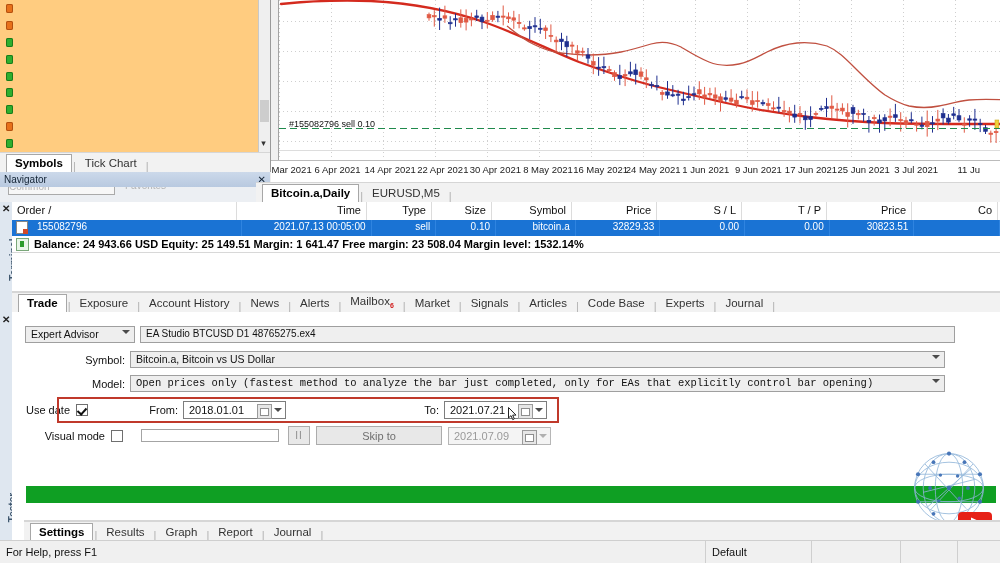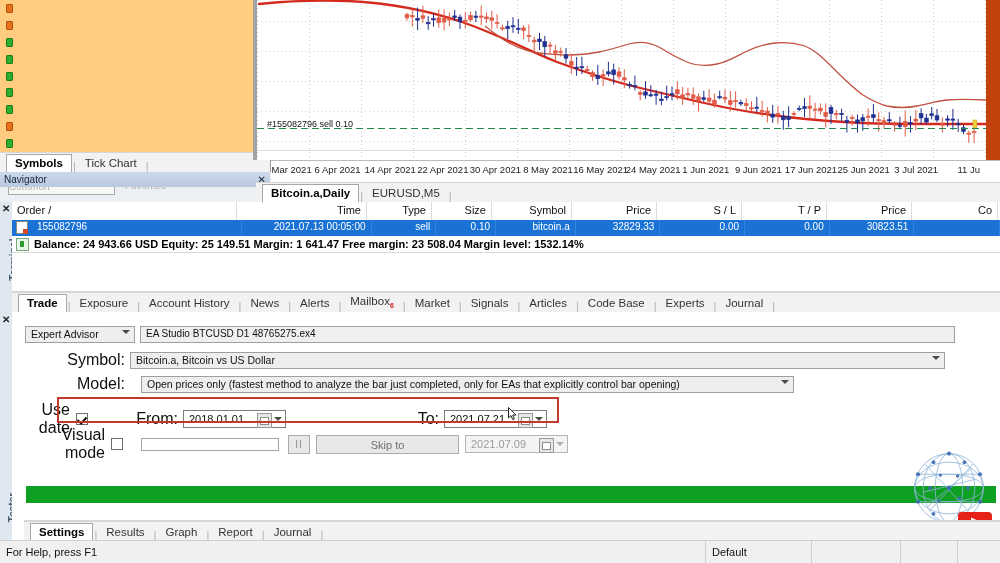--- a/index.html
+++ b/index.html
@@ -42,21 +42,21 @@
   .nav{position:absolute;left:0;top:172px;width:270px;height:30px;background:#eceff3;}
   .nav-title{display:flex;align-items:center;height:15px;background:linear-gradient(#ccd9ea,#b8c9e0);padding:0 4px;box-sizing:border-box;}
   .nav-title span{font-size:10px;font-weight:normal;color:#123;}
   .nav-x{margin-left:auto;font-size:11px;font-weight:bold;color:#222;cursor:pointer;}
   .nav-tabs{height:15px;background:#eceff3;position:relative;overflow:hidden;}
   .nav-tab-ghost{position:absolute;top:-8px;left:8px;width:105px;height:14px;border:1px solid #aaa;background:#f7f7f7;}
   .nav-tab-ghost2{position:absolute;top:-8px;left:125px;width:70px;height:14px;}
   .ghost-txt{font-size:10px;color:#b4b4b4;}
 
   
-  .chart{position:absolute;left:253px;top:0;right:0;height:160px;background:#c2410c;border-left:4px solid #a3a3a3;overflow:hidden;}
+  .chart{position:absolute;left:278px;top:0;right:0;height:160px;background:#c2410c;border-left:1px solid #a3a3a3;overflow:hidden;}
   .chart svg{display:block;}
   .chart-xaxis{position:absolute;left:271px;top:160px;right:0;height:22px;background:#fff;border-top:1px solid #bbb;overflow:hidden;}
   .xlab{position:absolute;top:3px;font-size:9.5px;color:#222;white-space:nowrap;transform:translateX(-50%);}
   .chart-tabs{position:absolute;left:256px;top:182px;right:0;height:20px;background:#f2f2f2;}
   .ordlabel{position:absolute;font-size:9px;color:#111;white-space:nowrap;}
 
   
   .term{position:absolute;left:0;top:202px;right:0;height:110px;background:#fff;}
   .term-side{position:absolute;left:0;top:0;width:12px;height:110px;background:#dfe7f0;}
   .term-x{position:absolute;left:2px;top:1px;font-size:10px;font-weight:bold;color:#222;cursor:pointer;}
@@ -81,21 +81,21 @@
 
   
   .tester{position:absolute;left:0;top:312px;right:0;bottom:22px;background:#fff;}
   .tester-side{position:absolute;left:0;top:0;width:12px;bottom:0;background:#dfe7f0;}
   .tester-x{position:absolute;left:2px;top:2px;font-size:10px;font-weight:bold;color:#222;cursor:pointer;}
   .tester-vert{position:absolute;left:-10px;bottom:28px;width:44px;font-size:10px;color:#40586f;font-weight:bold;
     transform:rotate(-90deg);text-align:center;}
   .t-body{position:absolute;left:12px;top:0;right:0;bottom:0;background:#fff;}
 
   .frm-row{display:flex;align-items:center;position:absolute;left:0;right:0;}
-  .lbl{font-size:16px;color:#111;text-align:right;}
+  .lbl{font-size:11px;color:#111;text-align:right;}
   .combo{background:#eeeeee;border:1px solid #9f9f9f;height:17px;box-sizing:border-box;position:relative;
     font-size:10.5px;color:#111;padding:1px 16px 6px 5px;white-space:nowrap;overflow:hidden;}
   .combo .arr{position:absolute;right:4px;top:3px;width:0;height:0;border-left:4px solid transparent;border-right:4px solid transparent;border-top:4px solid #4a4a4a;}
   .field{background:#efefef;border:1px solid #9f9f9f;height:17px;box-sizing:border-box;font-size:10px;color:#111;padding:1px 5px 0 5px;white-space:nowrap;overflow:hidden;}
   .datebox{position:relative;background:#fff;border:1px solid #7d7d7d;height:18px;box-sizing:border-box;
     font-size:11px;color:#111;padding:2px 34px 0 5px;white-space:nowrap;}
   .datebox.dis{background:#f4f4f4;color:#9a9a9a;border-color:#b6b6b6;}
   .dt-btn{position:absolute;right:13px;top:2px;width:13px;height:13px;background:#e6e6e6;border:1px solid #9a9a9a;}
   .dt-btn::after{content:"";position:absolute;left:2px;top:3px;right:2px;bottom:2px;border:1px solid #8e8e8e;background:#fff;}
   .dt-arr{position:absolute;right:3px;top:6px;width:0;height:0;border-left:4px solid transparent;border-right:4px solid transparent;border-top:4px solid #4a4a4a;}
@@ -594,21 +594,21 @@
       <div class="frm-row" style="top:39px;left:0;">
         <div class="lbl" style="width:113px;">Symbol:</div>
         <div class="combo" style="margin-left:5px;width:815px;">
           <span>Bitcoin.a, Bitcoin vs US Dollar</span>
           <span class="arr"></span>
         </div>
       </div>
 
       <div class="frm-row" style="top:63px;left:0;">
         <div class="lbl" style="width:113px;">Model:</div>
-        <div class="combo" style="margin-left:16px;width:653px;">
+        <div class="combo" style="margin-left:5px;width:815px;font-family:Liberation Mono, monospace;">
           <span>Open prices only (fastest method to analyze the bar just completed, only for EAs that explicitly control bar opening)</span>
           <span class="arr"></span>
         </div>
       </div>
 
       <div class="frm-row" style="top:89px;left:0;">
         <div class="lbl" style="width:58px;">Use date</div>
         <div class="cbx on" style="margin-left:6px;"></div>
         <div class="lbl" style="width:90px;">From:</div>
         <div class="datebox" style="margin-left:5px;width:103px;">
@@ -628,21 +628,21 @@
 
       <svg class="cursor" style="left:496px;top:95px;" viewBox="0 0 9 14">
         <path d="M0.5,0.5 L0.5,11 L3,8.6 L4.7,12.6 L6.3,11.9 L4.7,8.1 L8,8.1 Z" fill="#fff" stroke="#222" stroke-width="1"></path>
       </svg>
 
       <div class="frm-row" style="top:114px;left:0;">
         <div class="lbl" style="width:74px;margin-left:19px;">Visual mode</div>
         <div class="cbx" style="margin-left:6px;"></div>
         <div class="slider" style="margin-left:18px;width:138px;"></div>
         <div class="pausebtn" style="margin-left:9px;">II</div>
-        <div class="skipbtn" style="margin-left:6px;width:143px;">Skip to</div>
+        <div class="skipbtn" style="margin-left:6px;width:126px;">Skip to</div>
         <div class="datebox dis" style="margin-left:6px;width:103px;">
           <span>2021.07.09</span>
           <span class="dt-btn"></span>
           <span class="dt-arr"></span>
         </div>
       </div>
 
       <div class="progress" style="top:174px;"></div>
 
       <svg class="globe" viewBox="0 0 100 100">

